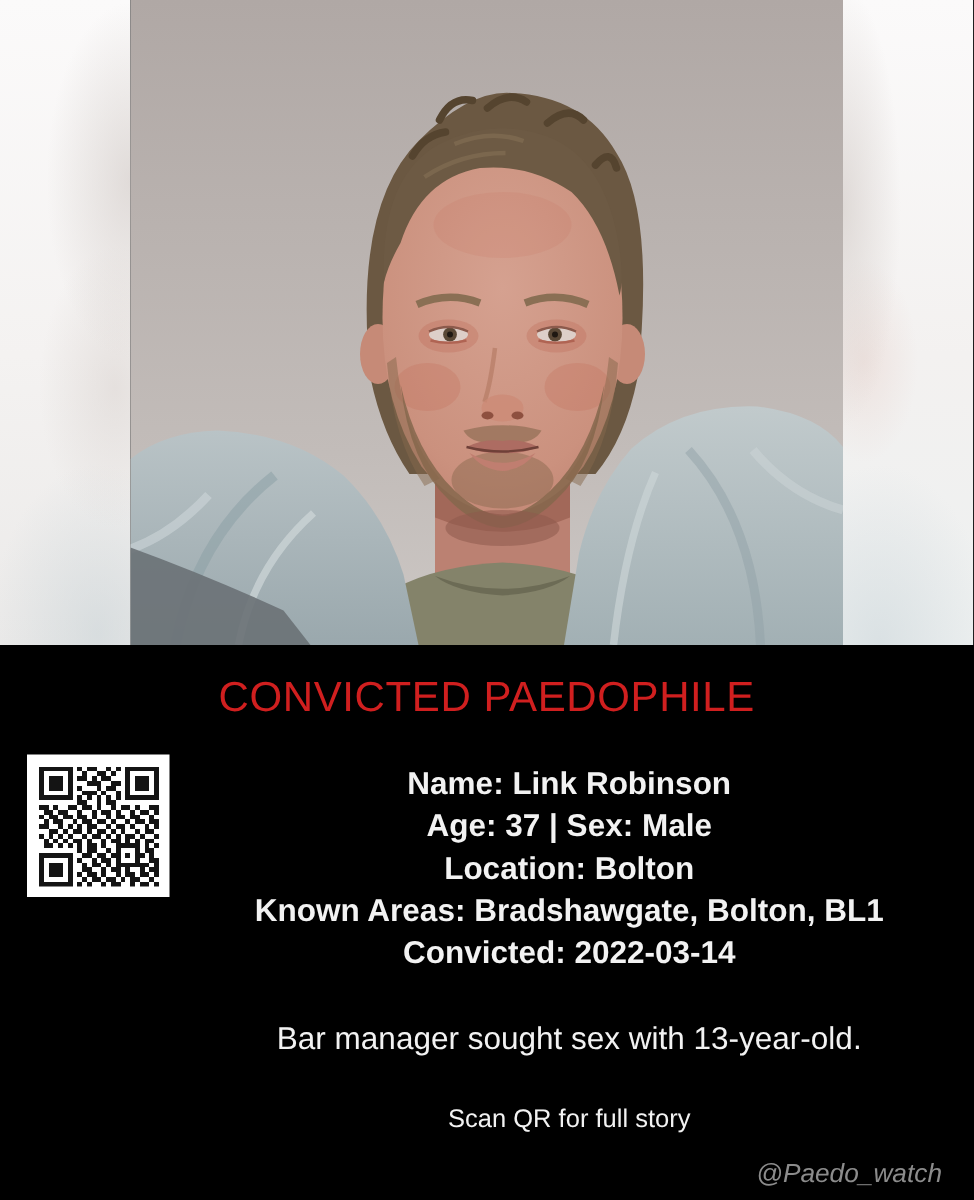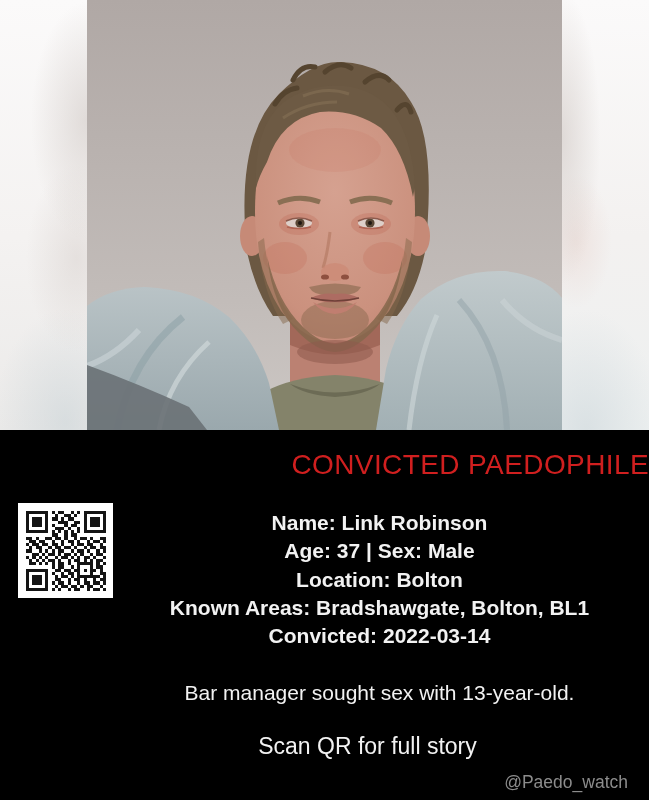--- a/index.html
+++ b/index.html
@@ -24,42 +24,42 @@
       radial-gradient(55px 210px at 0% 32%, rgba(208,200,196,.6), rgba(208,200,196,0) 70%),
       radial-gradient(48px 90px at 16% 56%, rgba(232,212,206,.5), rgba(232,212,206,0) 75%),
       radial-gradient(100px 160px at 28% 100%, rgba(205,215,219,.6), rgba(205,215,219,0) 75%),
       linear-gradient(180deg,#fbfafa 0%,#f3f1f0 55%,#edf0f0 100%);
   }
   .photo-center{position:absolute;left:87px;top:0;width:475px;height:430px;}
   .photo-center svg{display:block;}
   
   .info-section{position:absolute;left:0;top:430px;width:649px;height:370px;background:#000;}
   .headline{
-    position:absolute;left:0;top:18px;width:649px;text-align:right;
+    position:absolute;left:0;top:18px;width:649px;text-align:center;
     font-size:28px;letter-spacing:.4px;line-height:34px;font-weight:400;
   }
   .qr-box{
     position:absolute;left:18px;top:73px;width:95px;height:95px;background:#fff;
     display:flex;align-items:center;justify-content:center;
   }
   .details{
     position:absolute;left:110px;top:79px;width:539px;text-align:center;
     color:#f2f2f2;font-size:21px;line-height:28.3px;font-weight:700;
   }
   .summary-line{
     position:absolute;left:110px;top:249px;width:539px;text-align:center;
     color:#f2f2f2;font-size:21px;line-height:28px;
   }
   .scan-line{
-    position:absolute;left:98px;top:302px;width:539px;text-align:center;
-    color:#f2f2f2;font-size:23px;line-height:28px;
+    position:absolute;left:110px;top:302px;width:539px;text-align:center;
+    color:#f2f2f2;font-size:17px;line-height:28px;
   }
   .watermark{
     position:absolute;right:21px;top:342px;text-align:center;
-    font-size:17.5px;line-height:20px;
+    font-size:17.5px;line-height:20px;font-style:italic;
   }
 </style>
 </head>
 <body>
 
 <div class="poster">
 
   <div class="photo-section">
     <div class="ghost ghost-left"></div>
 

